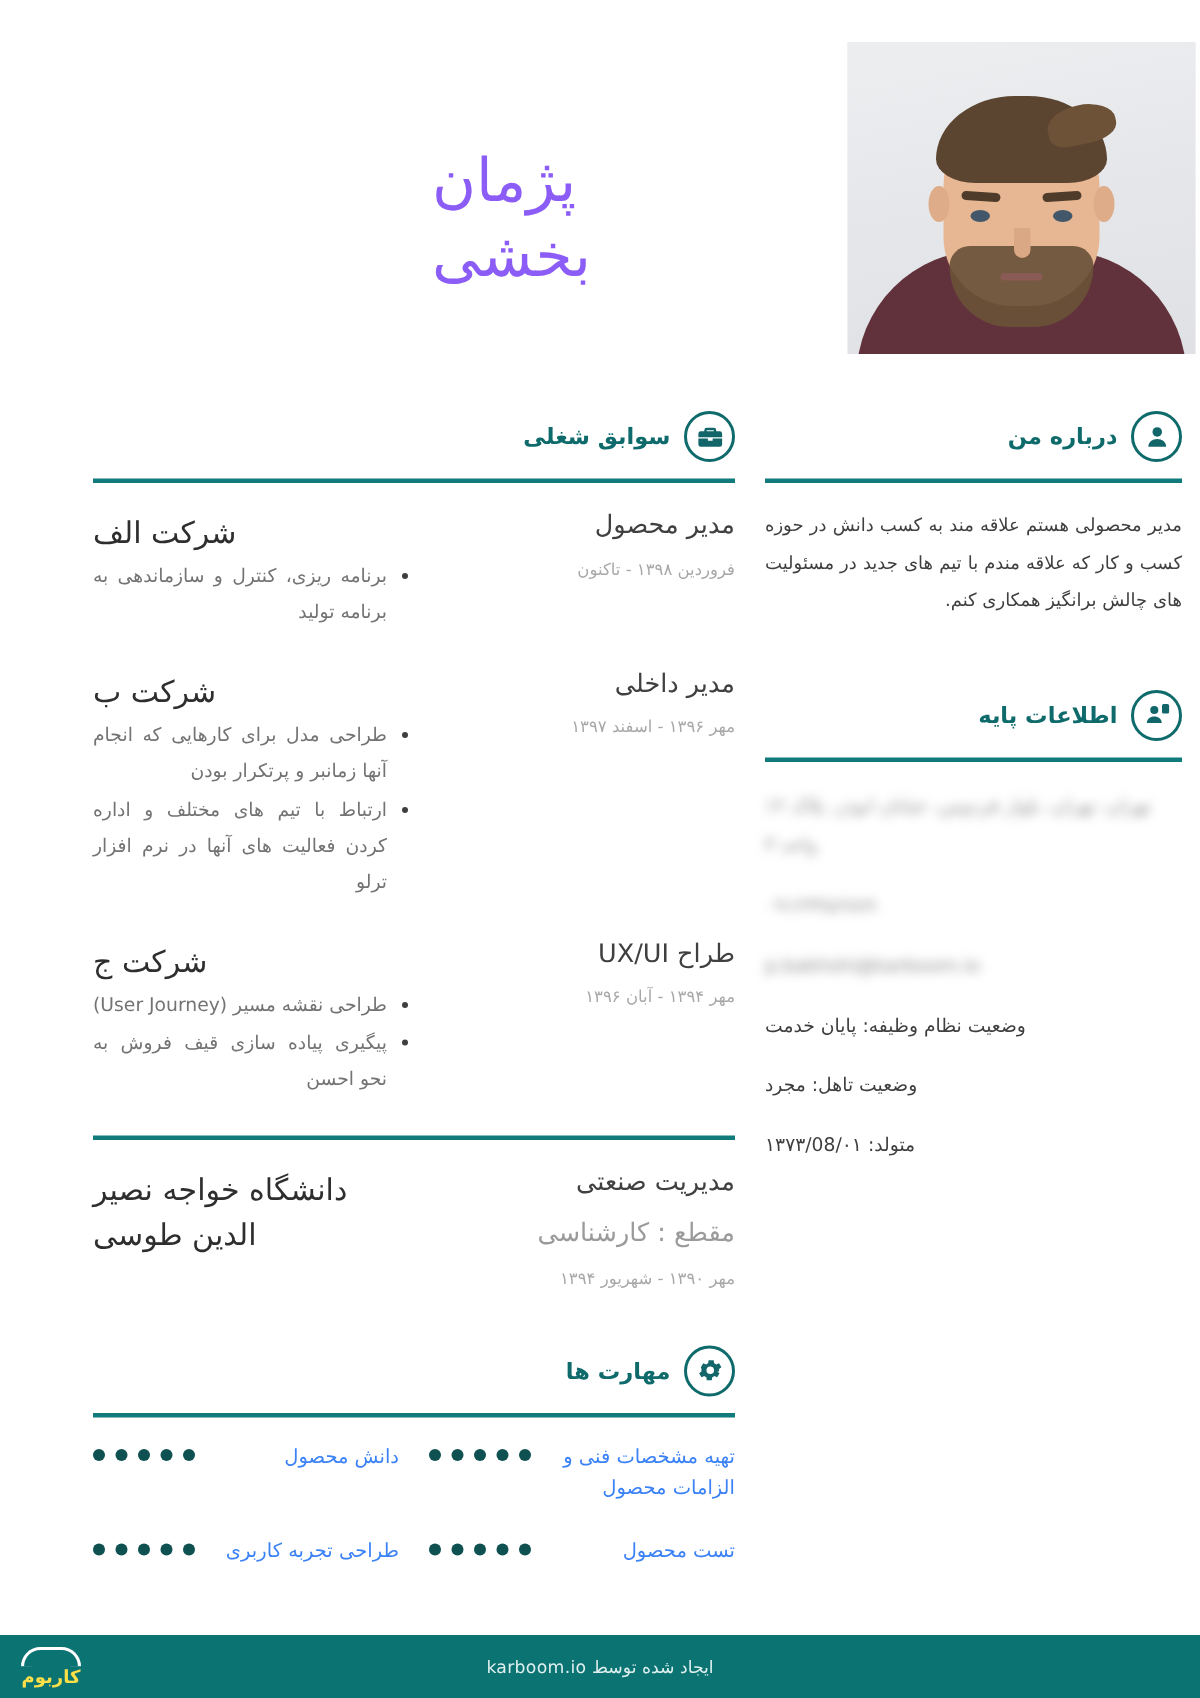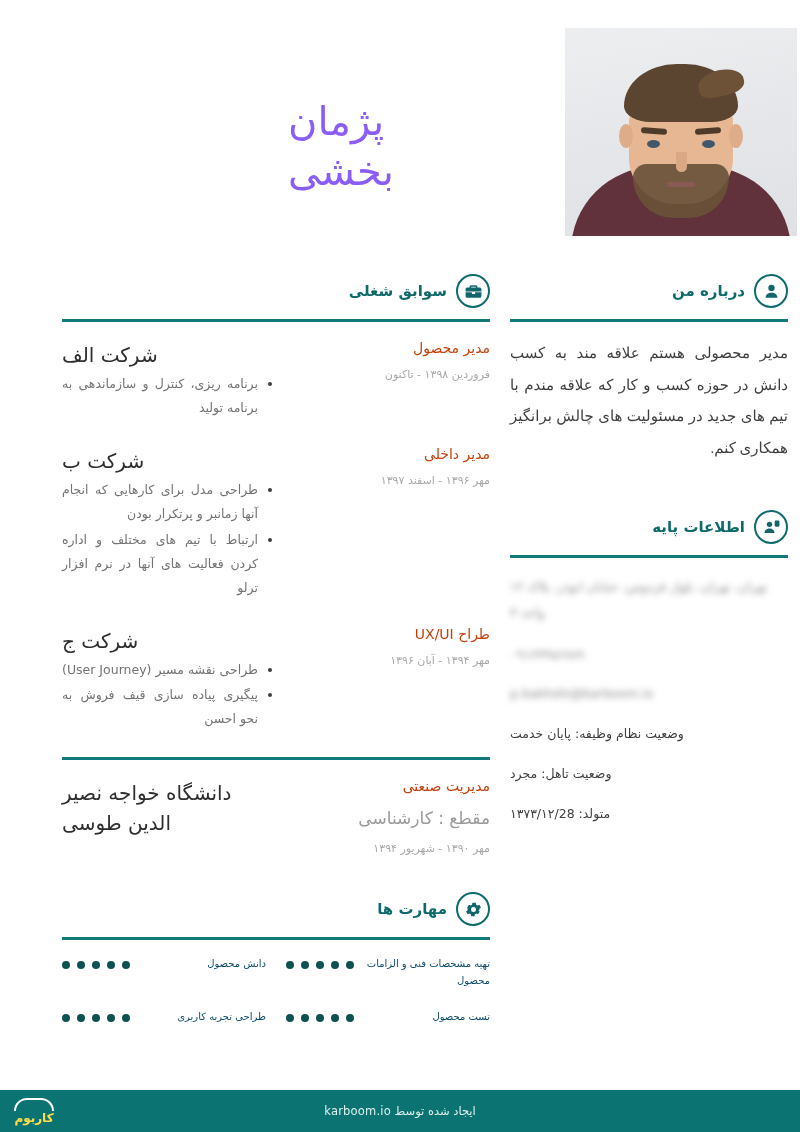--- a/index.html
+++ b/index.html
@@ -214,26 +214,25 @@
   }
   .sec-rule {
     height: 3px;
     background: #117b7b;
     margin-top: 9px;
     margin-bottom: 16px;
   }
 
   
   .about-text {
-    font-size: 15px;
+    font-size: 12px;
     line-height: 2.1;
     color: #3f3f3f;
     text-align: justify;
     text-align-last: right;
-    font-family: Liberation Serif, serif;
   }
 
   
   .info-line {
     font-size: 12.5px;
     line-height: 1.9;
     color: #3f3f3f;
     margin-bottom: 16px;
     text-align: left;
   }
@@ -253,22 +252,22 @@
   .entry-row {
     display: flex;
     flex-direction: row;
     justify-content: space-between;
     align-items: flex-start;
   }
   .entry-main { width: 200px; text-align: right; }
   .entry-side { width: 210px; text-align: left; padding-top: 2px; }
 
   .entry-title {
-    font-size: 14px;
-    color: #c2410c;
+    font-size: 17px;
+    color: #404040;
     line-height: 1.5;
   }
   .entry-org {
     font-size: 20px;
     color: #2e2e2e;
     line-height: 1.5;
     text-align: left;
   }
   .entry-sub {
     font-size: 17px;
@@ -320,22 +319,22 @@
   }
   .skill-item {
     width: 204px;
     display: flex;
     flex-direction: row;
     align-items: flex-start;
     justify-content: space-between;
     gap: 8px;
   }
   .skill-name {
-    font-size: 10px;
-    color: #0c4a6e;
+    font-size: 13px;
+    color: #3b82f6;
     line-height: 1.65;
     text-align: right;
     flex: 1 1 auto;
   }
   .dots {
     display: flex;
     flex-direction: row;
     gap: 7px;
     padding-top: 5px;
     flex: 0 0 auto;
@@ -588,21 +587,21 @@
         <span class="sec-title">اطلاعات پایه</span>
       </div>
       <div class="sec-rule"></div>
 
       <div class="info-line blurred addr">تهران، تهران، بلوار فردوس، خیابان ابوذر، پلاک ۱۲ واحد ۳</div>
       <div class="info-line blurred">۰۹۱۲۳۴۵۶۷۸۹</div>
       <div class="info-line blurred">p.bakhshi@karboom.io</div>
 
       <div class="info-line">وضعیت نظام وظیفه: پایان خدمت</div>
       <div class="info-line">وضعیت تاهل: مجرد</div>
-      <div class="info-line">متولد: ۱۳۷۳/۱۲/28</div>
+      <div class="info-line">متولد: ۱۳۷۳/08/۰۱</div>
     </div>
 
   </div>
 
   <div class="footer-topline"></div>
   <div class="footer">
     <div class="footer-logo">
       <div class="logo-arc"></div>
       <div class="logo-word">کاربوم</div>
     </div>

